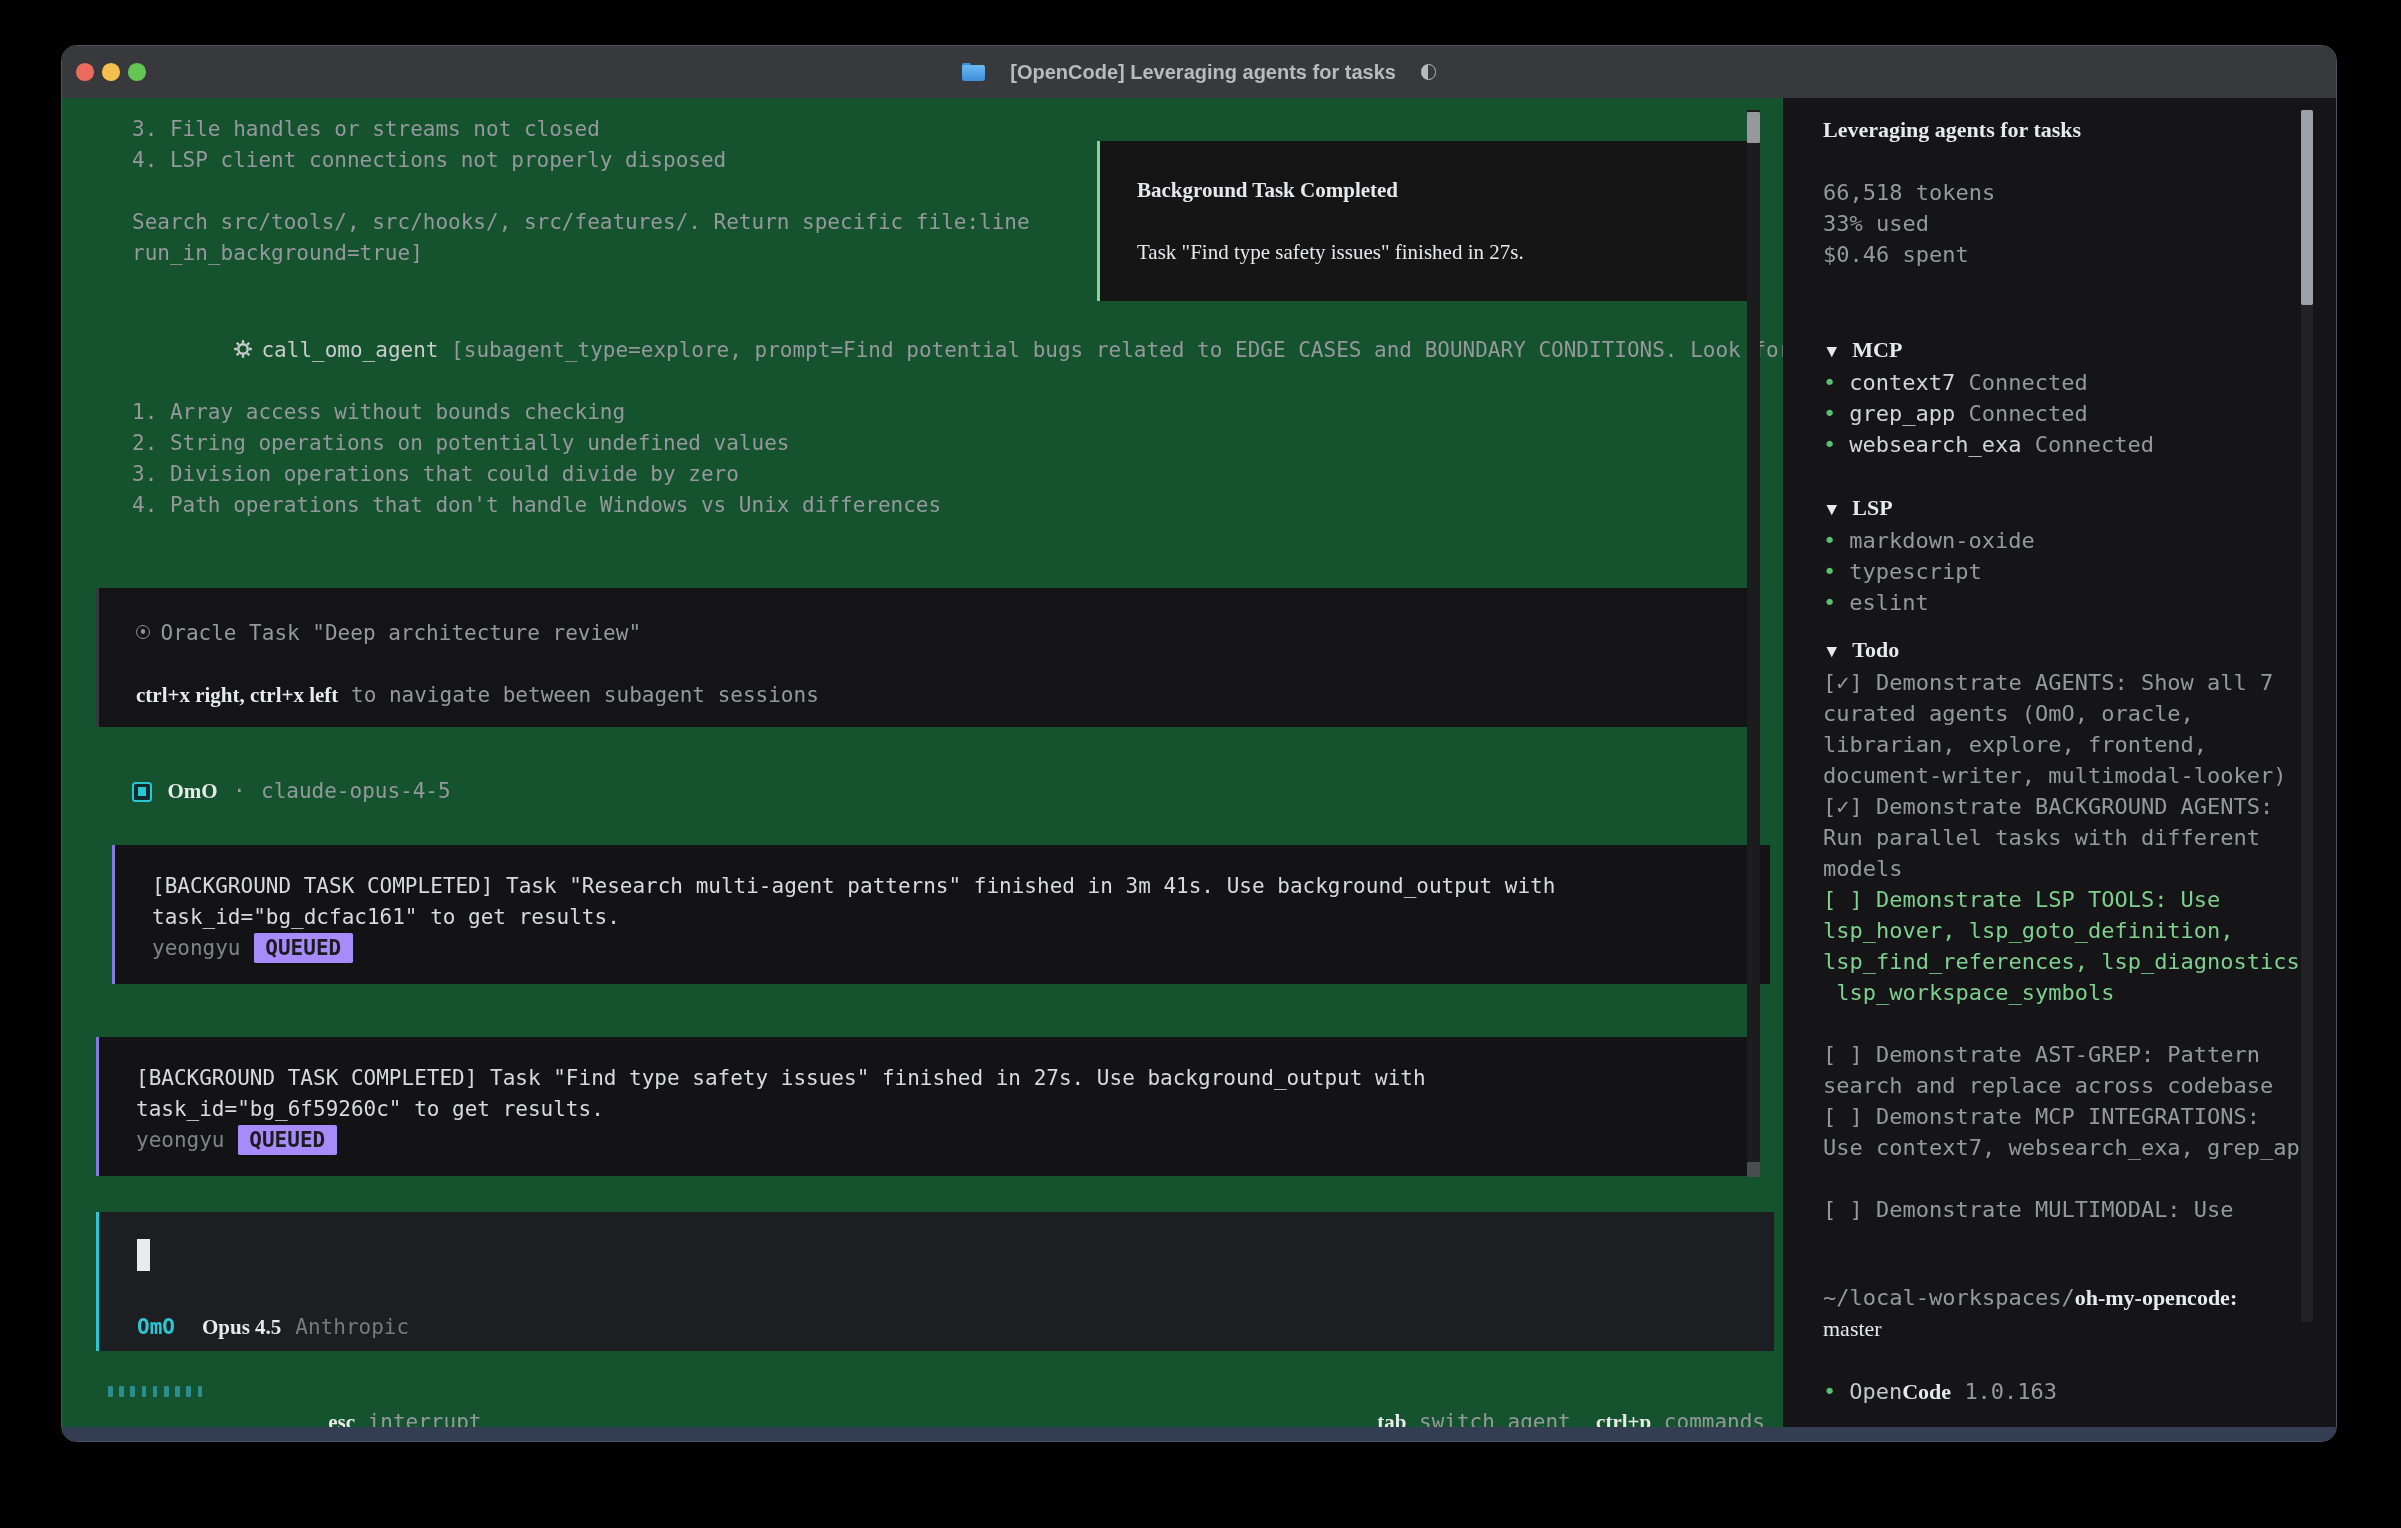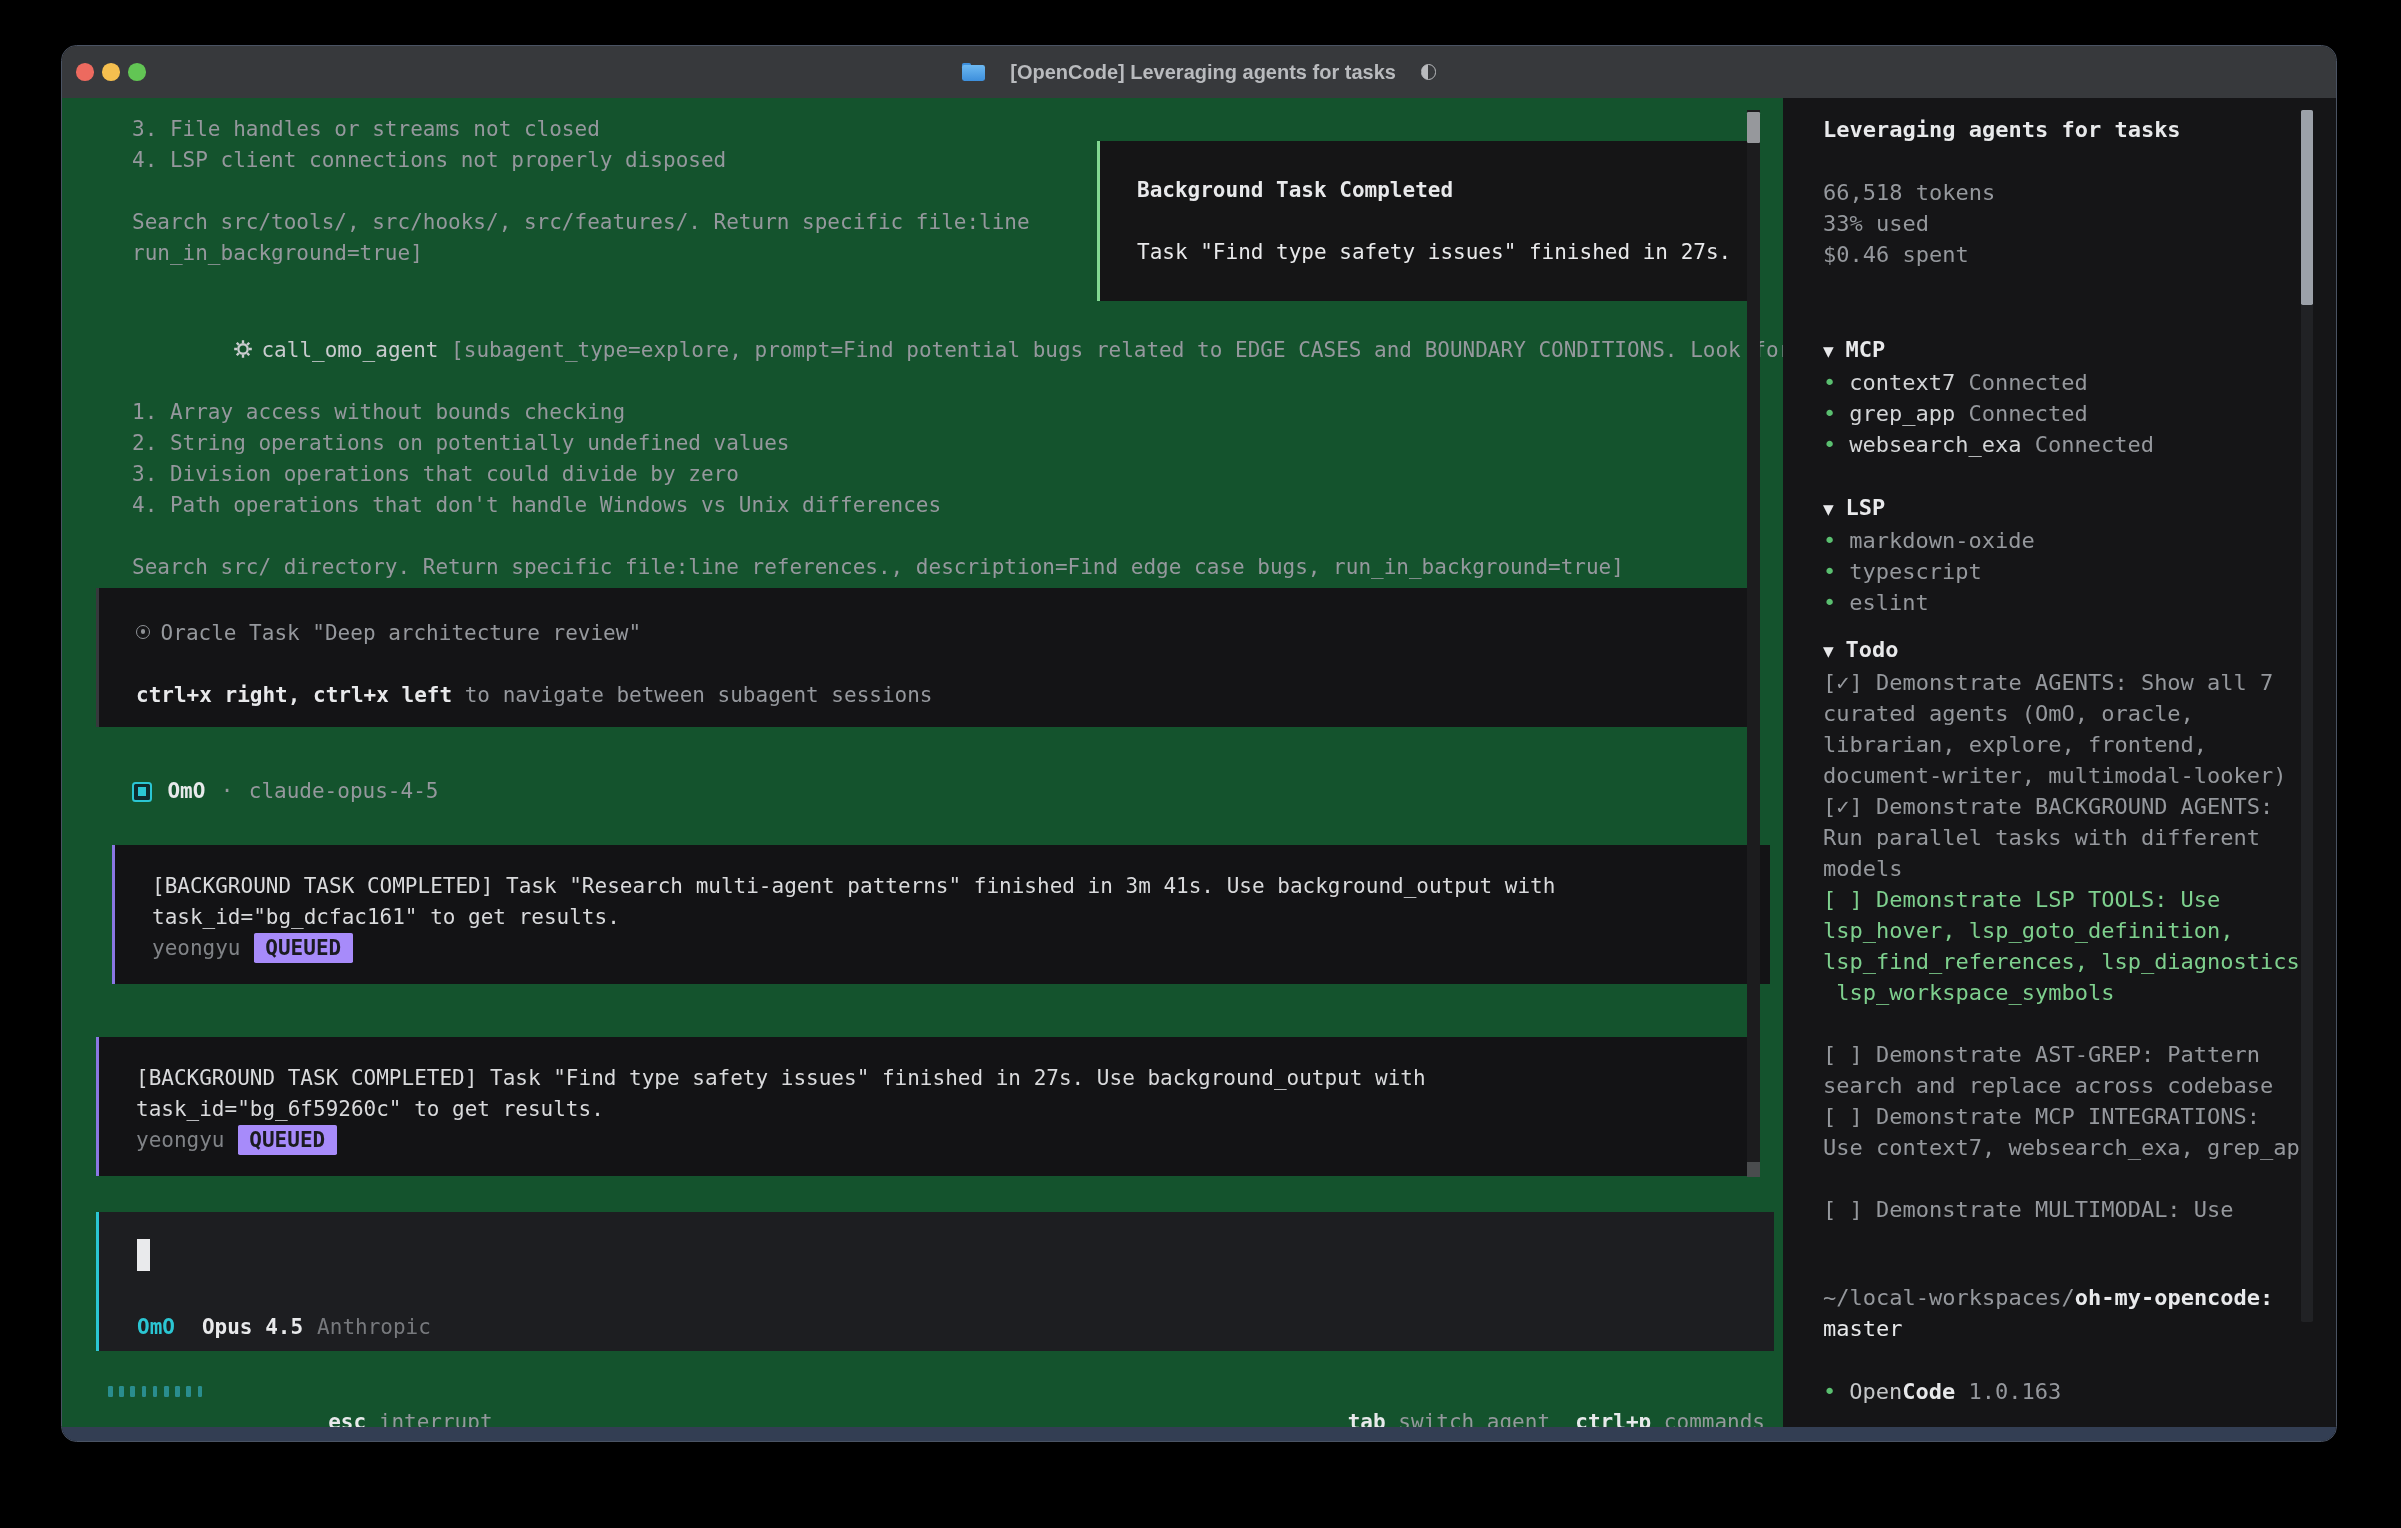--- a/index.html
+++ b/index.html
@@ -18,21 +18,21 @@
   .folder-icon .back{position:absolute;left:0;top:2.4px;width:23.6px;height:16.5px;border-radius:2.4px;
       background:linear-gradient(180deg,#6db9f2 0%,#3d8fdc 100%);}
   .folder-icon .tab{position:absolute;left:0;top:0;width:9.5px;height:5.9px;border-radius:1.8px 1.8px 0 0;
       background:#3d8fdc;}
   .half-circle{width:15.4px;height:15.4px;border:1.8px solid #b9bbbe;border-radius:50%;box-sizing:border-box;
       background:linear-gradient(90deg,#b9bbbe 50%,transparent 50%);display:inline-block;}
   
   #main{position:absolute;left:0;top:52px;width:1721px;height:1331px;background:#14532d;overflow:hidden;}
   .line{min-height:31px;line-height:31px;font-size:21px;white-space:pre;}
   .grey{color:#95989d;}
-  .white{color:#e8e9eb;}
+  .white{color:#e8e9eb;font-family:Liberation Serif, serif;}
   .bold{font-weight:bold;}
   .block{position:absolute;left:70px;}
   
   #notif{position:absolute;left:1035px;top:43px;width:658px;height:160px;background:#151516;
          border-left:3px solid #82d892;border-right:2.4px solid #82d892;box-sizing:border-box;
          padding:34px 0 0 37px;}
   #notif .line{line-height:31px;min-height:31px;}
   
   .panel{position:absolute;left:34px;width:1658px;box-sizing:border-box;background:#141416;}
   #oracle{top:490px;height:139px;border-left:3px solid #37383c;padding:29.5px 0 0 37px;}
@@ -120,21 +120,20 @@
             <circle cx="17" cy="17" r="8"></circle>
             <path d="M17 2 v5 M17 27 v5 M2 17 h5 M27 17 h5 M6.4 6.4 l3.5 3.5 M24.1 24.1 l3.5 3.5 M27.6 6.4 l-3.5 3.5 M9.9 24.1 l-3.5 3.5"></path>
           </g>
         </svg><span style="color:#c9cbce">call_omo_agent</span><span class="grey"> [subagent_type=explore, prompt=Find potential bugs related to EDGE CASES and BOUNDARY CONDITIONS. Look for</span>
       </div>
       <div class="line grey">1. Array access without bounds checking</div>
       <div class="line grey">2. String operations on potentially undefined values</div>
       <div class="line grey">3. Division operations that could divide by zero</div>
       <div class="line grey">4. Path operations that don't handle Windows vs Unix differences</div>
       <div class="line grey"></div>
-      <div class="line grey">Search src/ directory. Return specific file:line references., description=Find edge case bugs, run_in_background=true]</div>
     </div>
 
     <div id="notif">
       <div class="line white bold">Background Task Completed</div>
       <div class="line" style="min-height:31px"></div>
       <div class="line white">Task "Find type safety issues" finished in 27s.</div>
     </div>
 
     <div id="oracle" class="panel">
       <div class="line grey"><span class="ring-icon"><span class="dot"></span></span><span>Oracle Task "Deep architecture review"</span></div>

